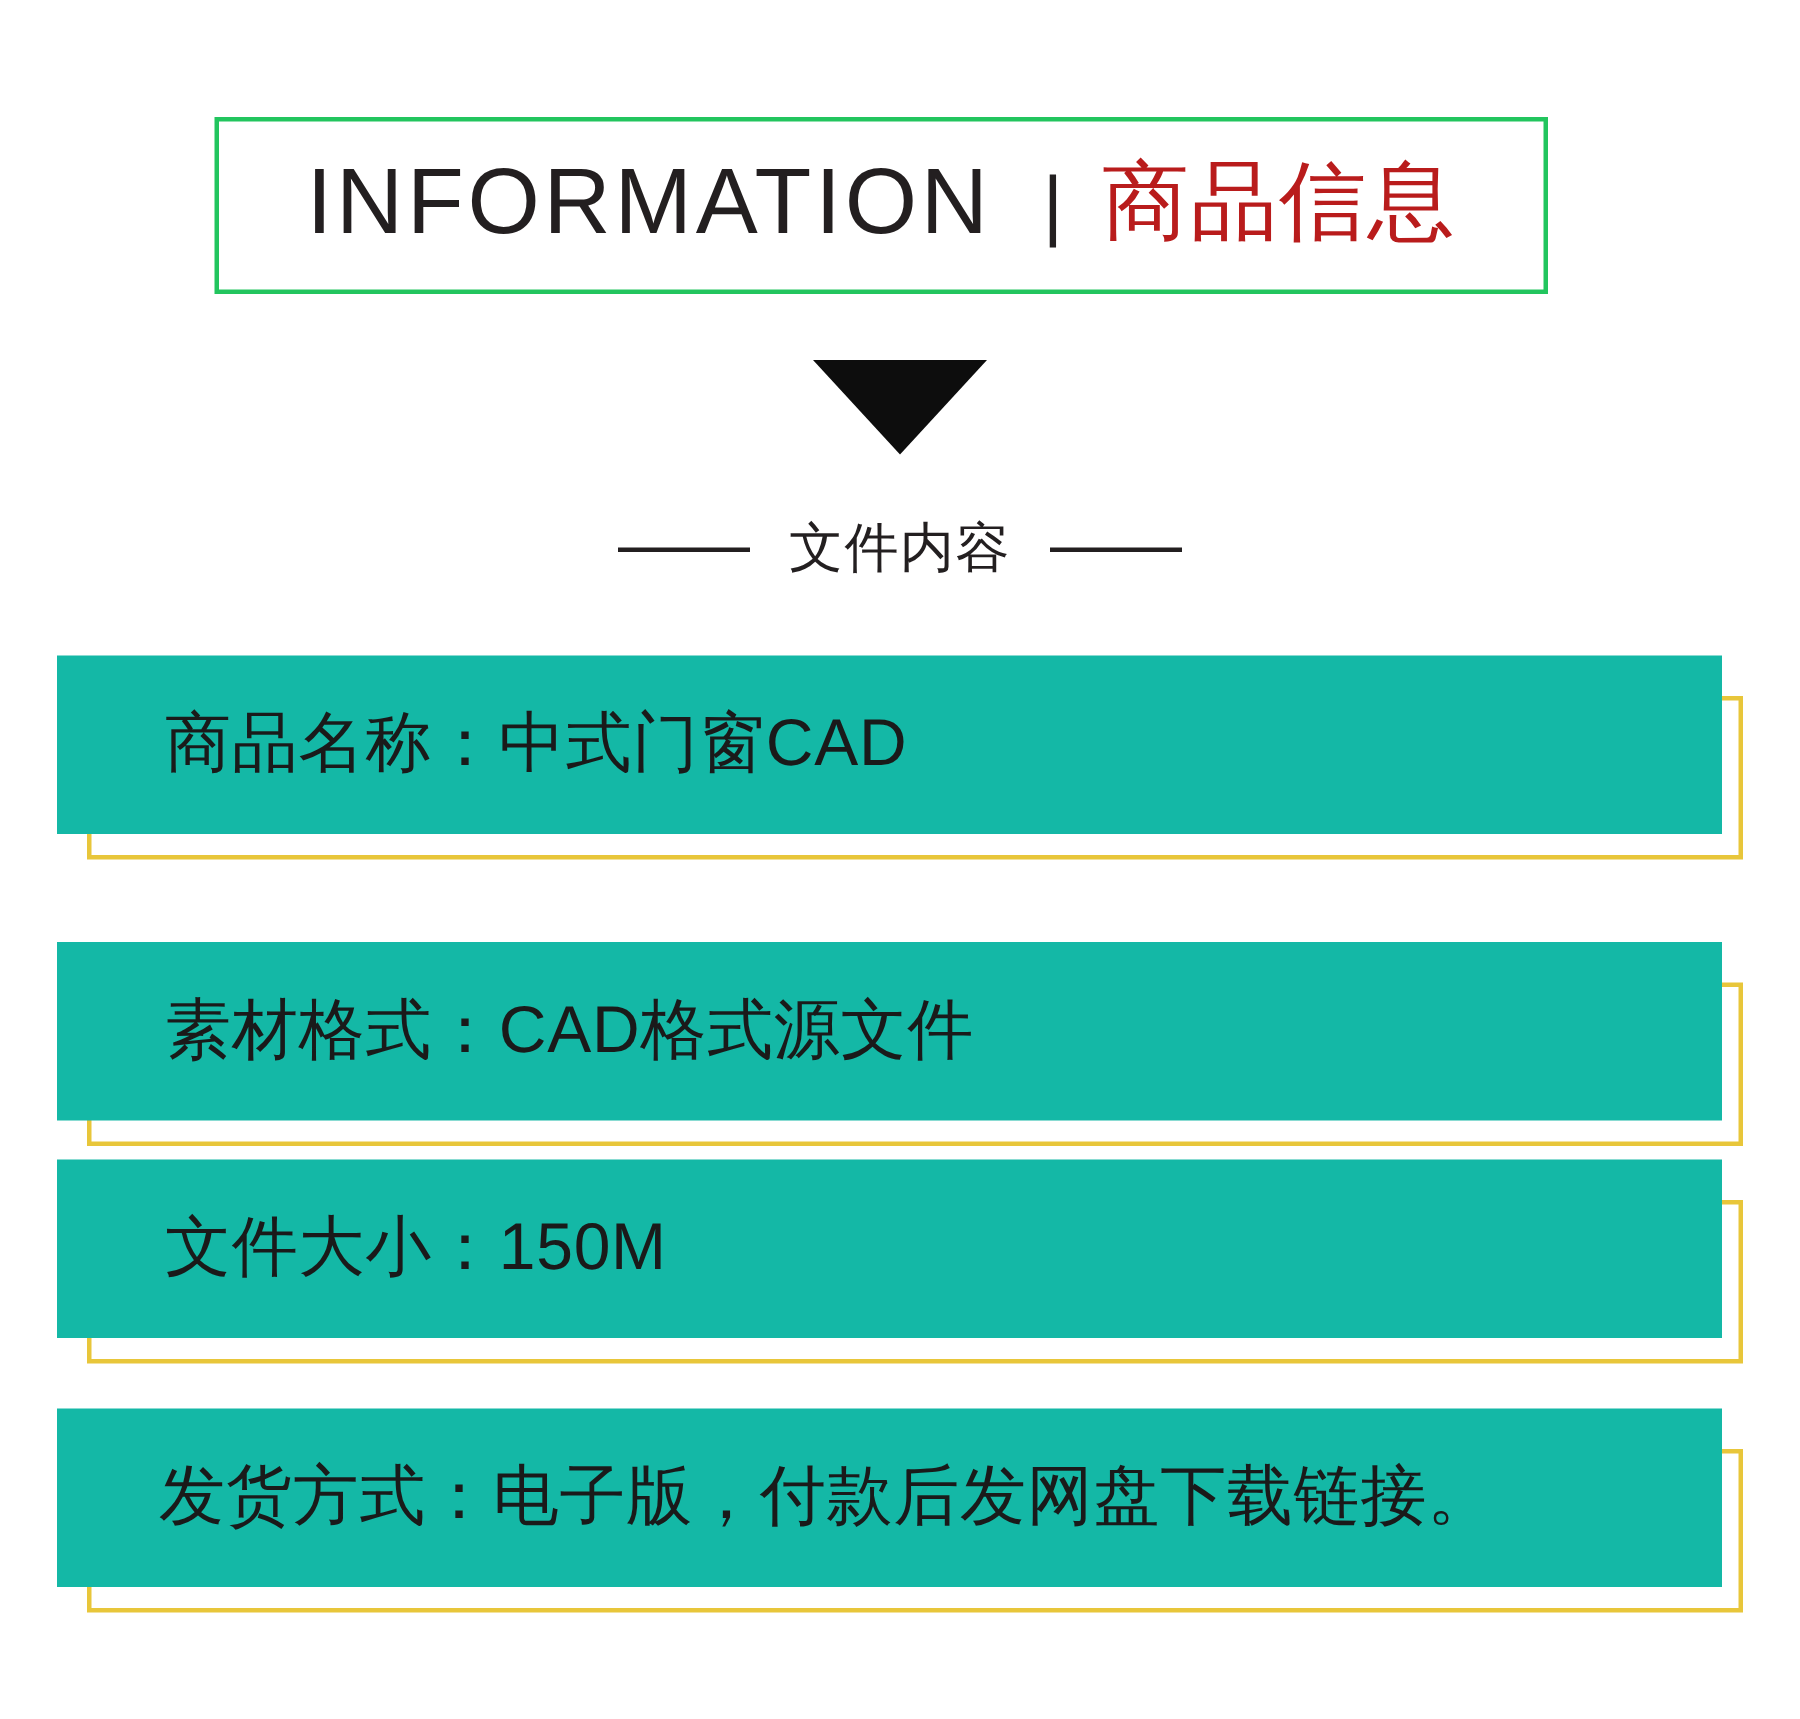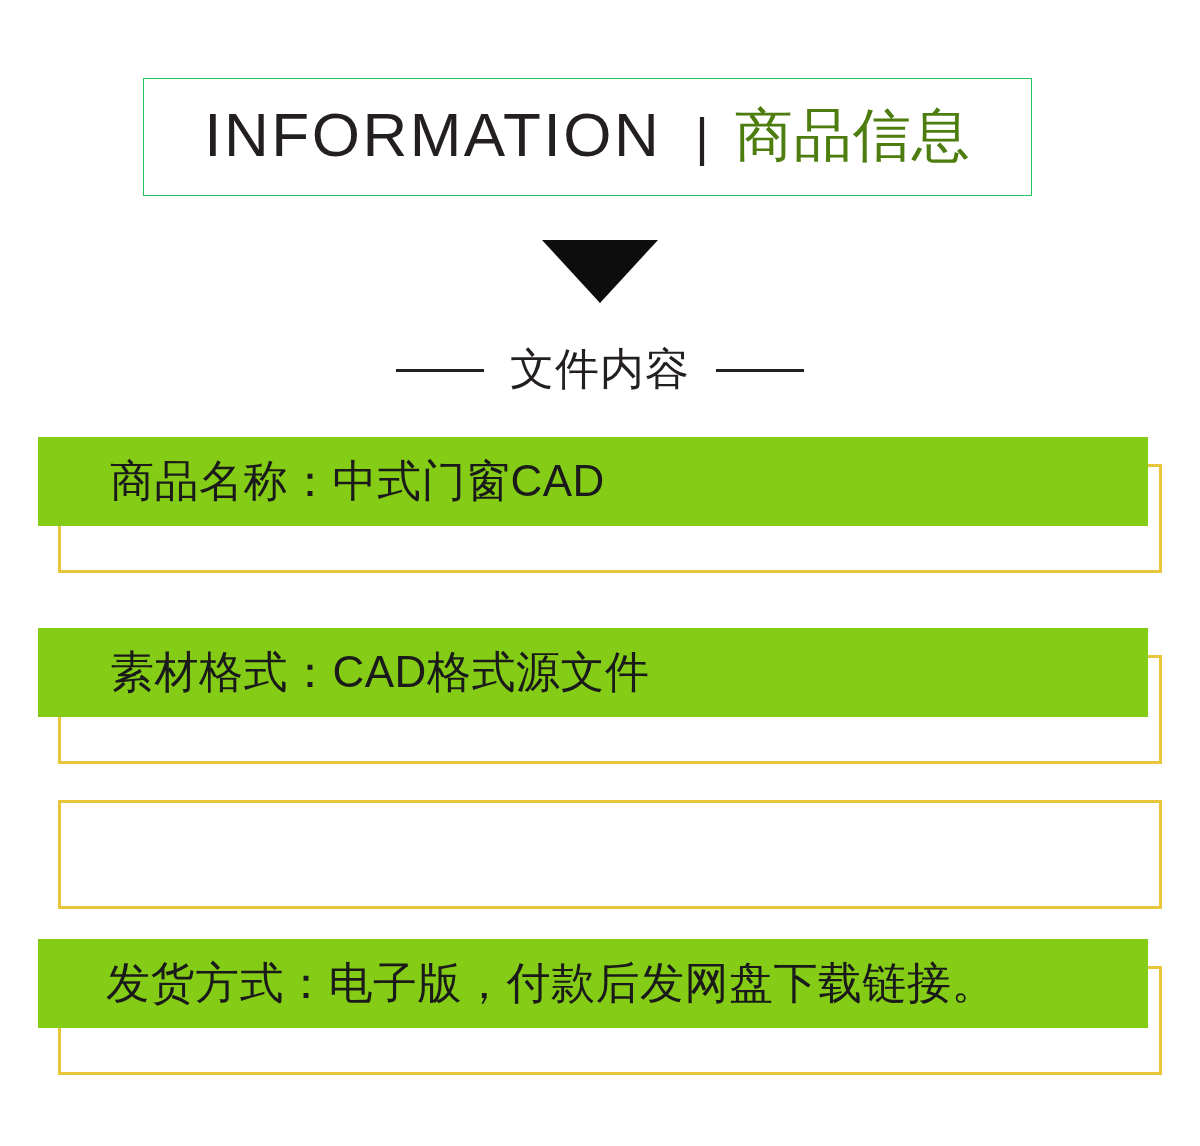--- a/index.html
+++ b/index.html
@@ -16,21 +16,21 @@
     overflow: hidden;
   }
 
   
   #header-box {
     position: absolute;
     left: 143px;
     top: 78px;
     width: 889px;
     height: 118px;
-    border: 1px solid #22c55e;
+    border: 3px solid #22c55e;
     display: flex;
     align-items: center;
     justify-content: center;
   }
 
   #header-inner {
     display: flex;
     align-items: center;
     justify-content: center;
     transform: translateY(-2px);
@@ -51,21 +51,21 @@
     color: #231f20;
     line-height: 1;
     margin: 0 26px 0 34px;
     transform: translateY(2px);
   }
 
   #title-cn {
     font-size: 58px;
     font-weight: 400;
     letter-spacing: 1px;
-    color: #4d7c0f;
+    color: #b91c1c;
     line-height: 1;
     white-space: nowrap;
   }
 
   
   #down-triangle {
     position: absolute;
     left: 542px;
     top: 240px;
     width: 0;
@@ -86,21 +86,21 @@
     justify-content: center;
   }
 
   .divider-rule {
     width: 88px;
     height: 3px;
     background: #231f20;
   }
 
   #divider-label {
-    font-size: 44px;
+    font-size: 36px;
     font-weight: 400;
     color: #231f20;
     letter-spacing: 1px;
     line-height: 1;
     margin: 0 26px;
     transform: translateY(-1px);
     white-space: nowrap;
   }
 
   
@@ -127,22 +127,22 @@
     height: 109px;
     border: 3px solid #e8c63a;
     background: transparent;
   }
 
   .row-bar {
     position: absolute;
     left: 38px;
     top: 0;
     width: 1110px;
-    height: 89px;
-    background: #84cc16;
+    height: 119px;
+    background: #14b8a6;
     display: flex;
     align-items: center;
   }
 
   .row-text {
     padding-left: 72px;
     font-size: 44px;
     font-weight: 400;
     color: #1a1a1a;
     letter-spacing: 0.5px;
@@ -188,20 +188,23 @@
 
   <div class="info-row" id="info-row-1">
     <div class="row-outline"></div>
     <div class="row-bar">
       <span class="row-text">素材格式：CAD格式源文件</span>
     </div>
   </div>
 
   <div class="info-row" id="info-row-2">
     <div class="row-outline"></div>
+    <div class="row-bar">
+      <span class="row-text">文件大小：150M</span>
+    </div>
   </div>
 
   <div class="info-row" id="info-row-3">
     <div class="row-outline"></div>
     <div class="row-bar">
       <span class="row-text">发货方式：电子版，付款后发网盘下载链接。</span>
     </div>
   </div>
 
 </div>

